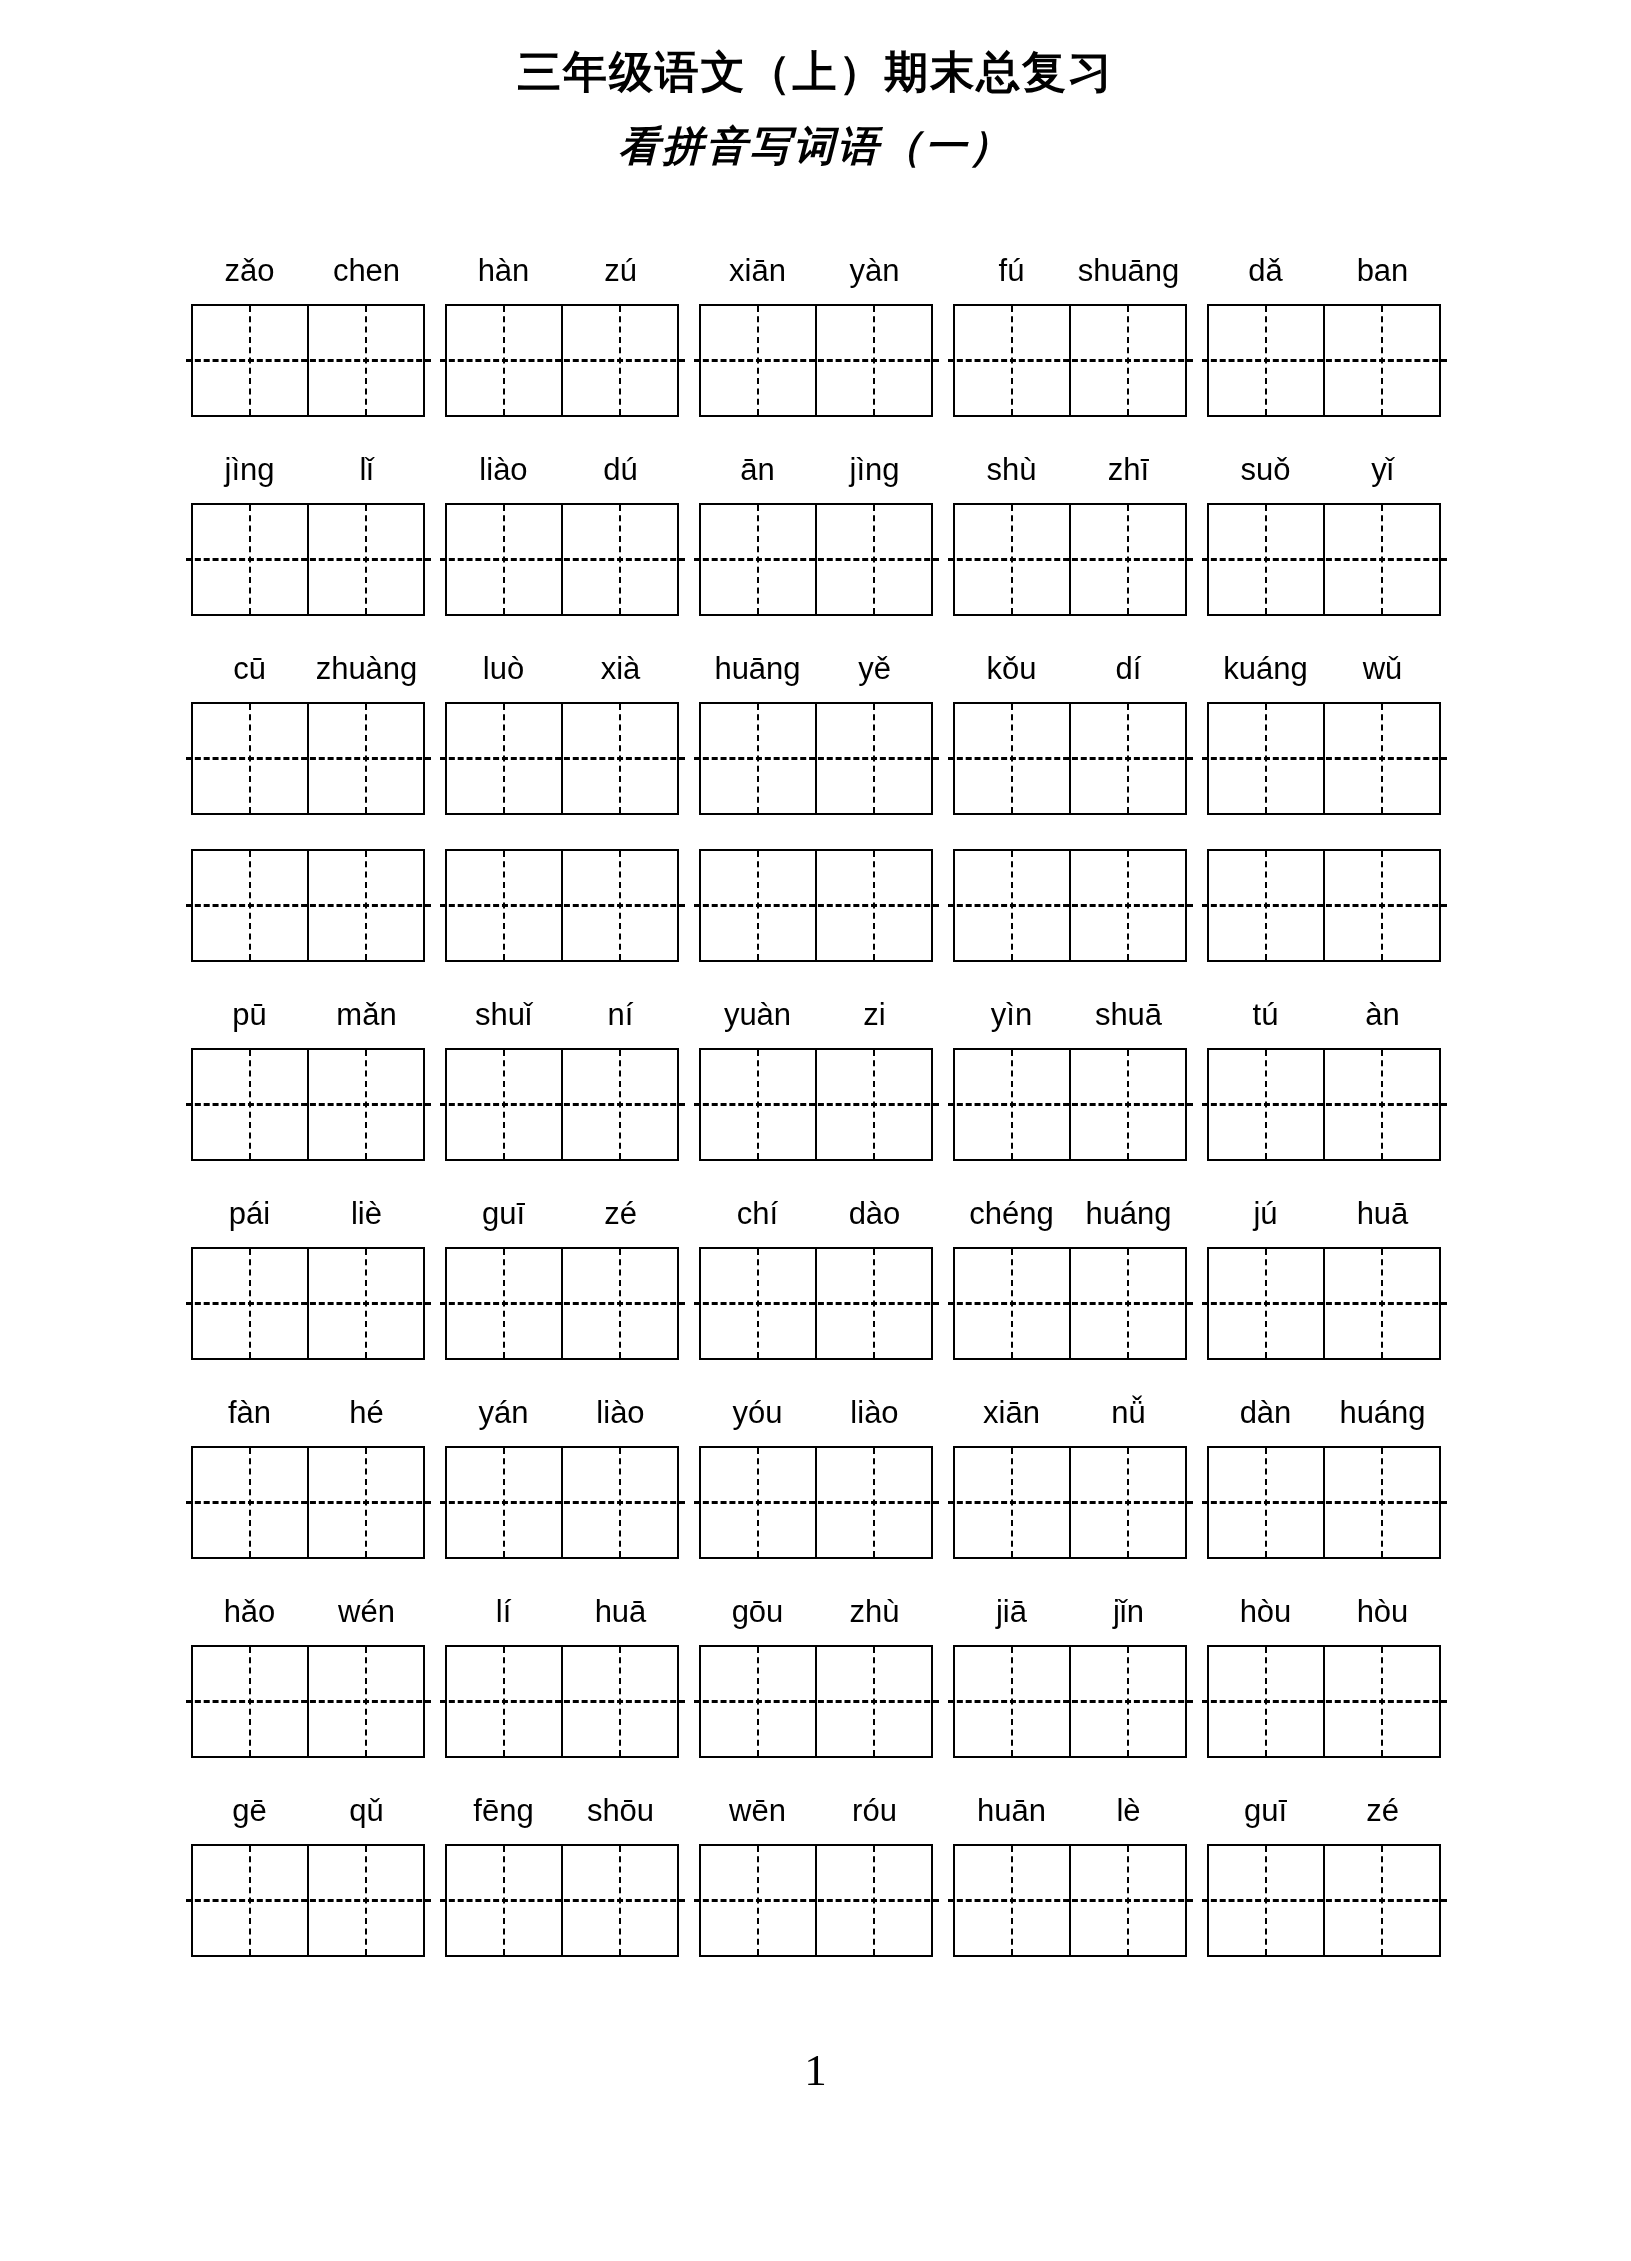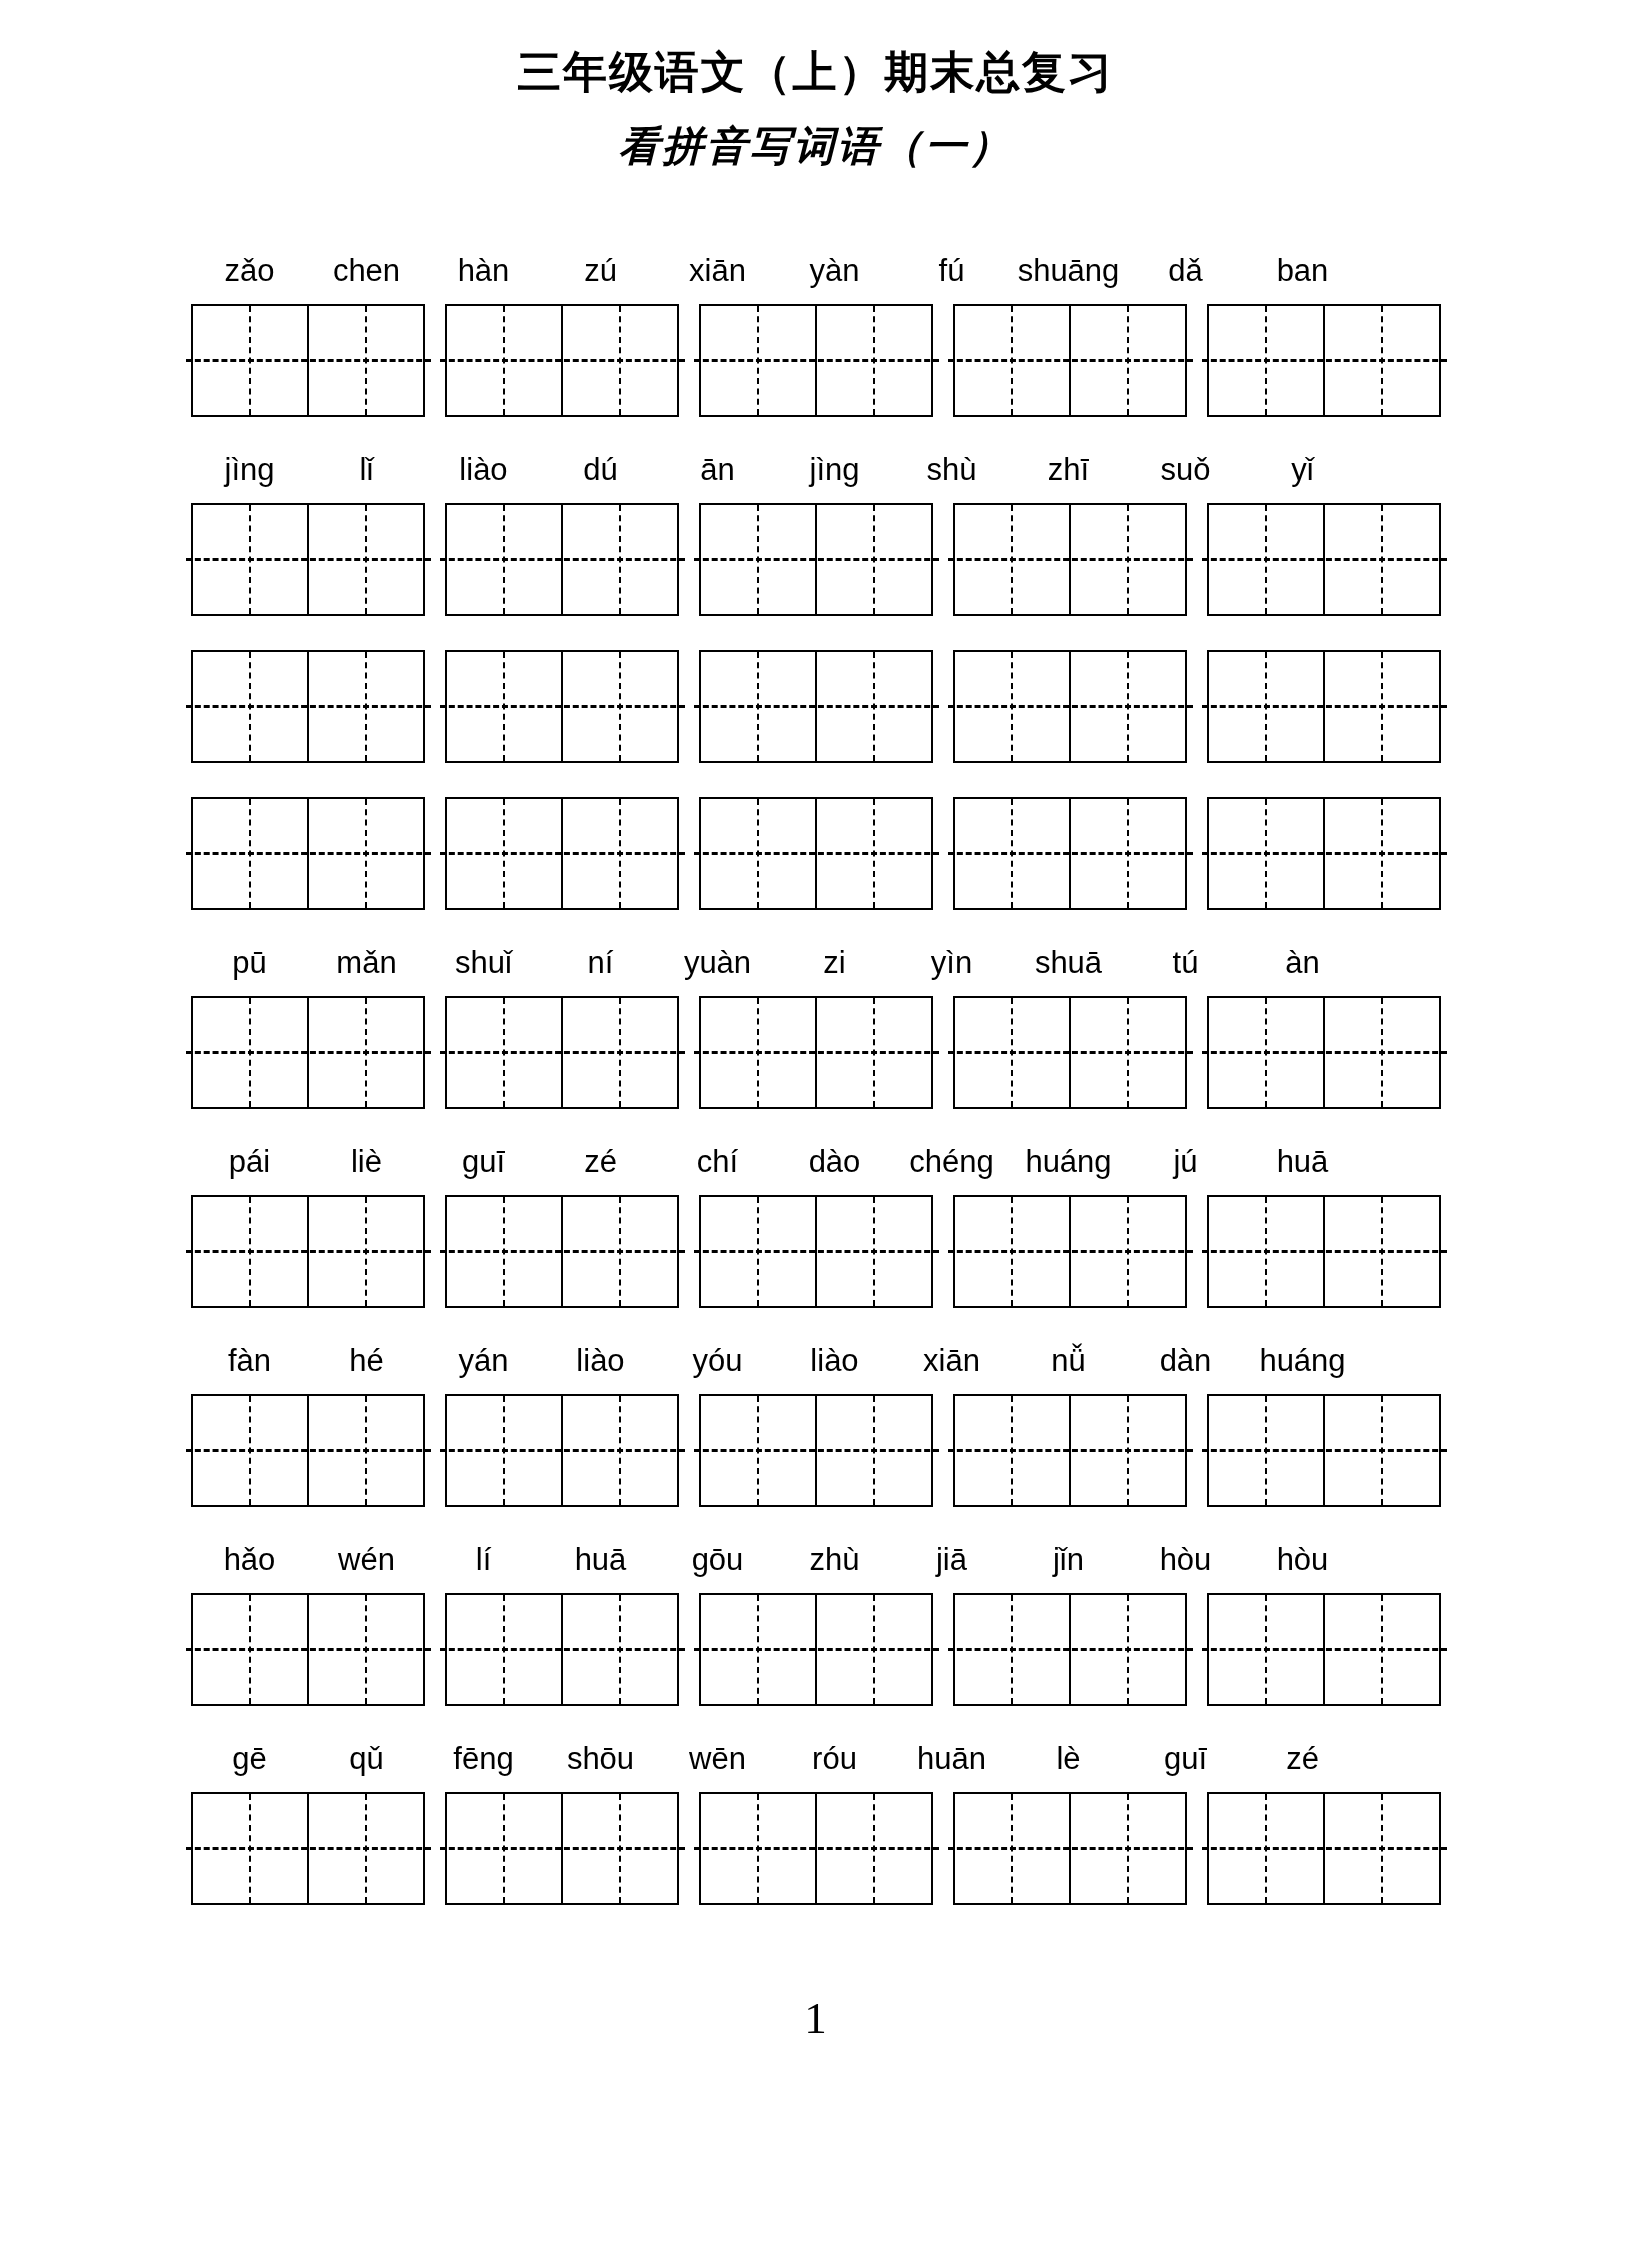--- a/index.html
+++ b/index.html
@@ -33,20 +33,21 @@
     letter-spacing: 2.8px;
     font-style: italic;
   }
   .sheet {
     width: 1249px;
     margin: 85px auto 0 auto;
   }
   .word-row { margin-bottom: 34px; }
   .pinyin-line {
     display: flex;
+    gap: 20px;
     margin-bottom: 14px;
   }
   .pinyin-word {
     width: 234px;
     display: flex;
     flex: 0 0 234px;
   }
   .syl {
     flex: 1 1 0;
     min-width: 0;
@@ -197,20 +198,42 @@
             <div class="cell first"></div>
             <div class="cell"></div>
           </div>
           <div class="tgroup">
             <div class="cell first"></div>
             <div class="cell"></div>
           </div>
         </div>
       </div>
       <div class="word-row">
+        <div class="pinyin-line">
+          <div class="pinyin-word">
+            <span class="syl">cū</span>
+            <span class="syl">zhuàng</span>
+          </div>
+          <div class="pinyin-word">
+            <span class="syl">luò</span>
+            <span class="syl">xià</span>
+          </div>
+          <div class="pinyin-word">
+            <span class="syl">huāng</span>
+            <span class="syl">yě</span>
+          </div>
+          <div class="pinyin-word">
+            <span class="syl">kǒu</span>
+            <span class="syl">dí</span>
+          </div>
+          <div class="pinyin-word">
+            <span class="syl">kuáng</span>
+            <span class="syl">wǔ</span>
+          </div>
+        </div>
         <div class="grid-line">
           <div class="tgroup">
             <div class="cell first"></div>
             <div class="cell"></div>
           </div>
           <div class="tgroup">
             <div class="cell first"></div>
             <div class="cell"></div>
           </div>
           <div class="tgroup">

